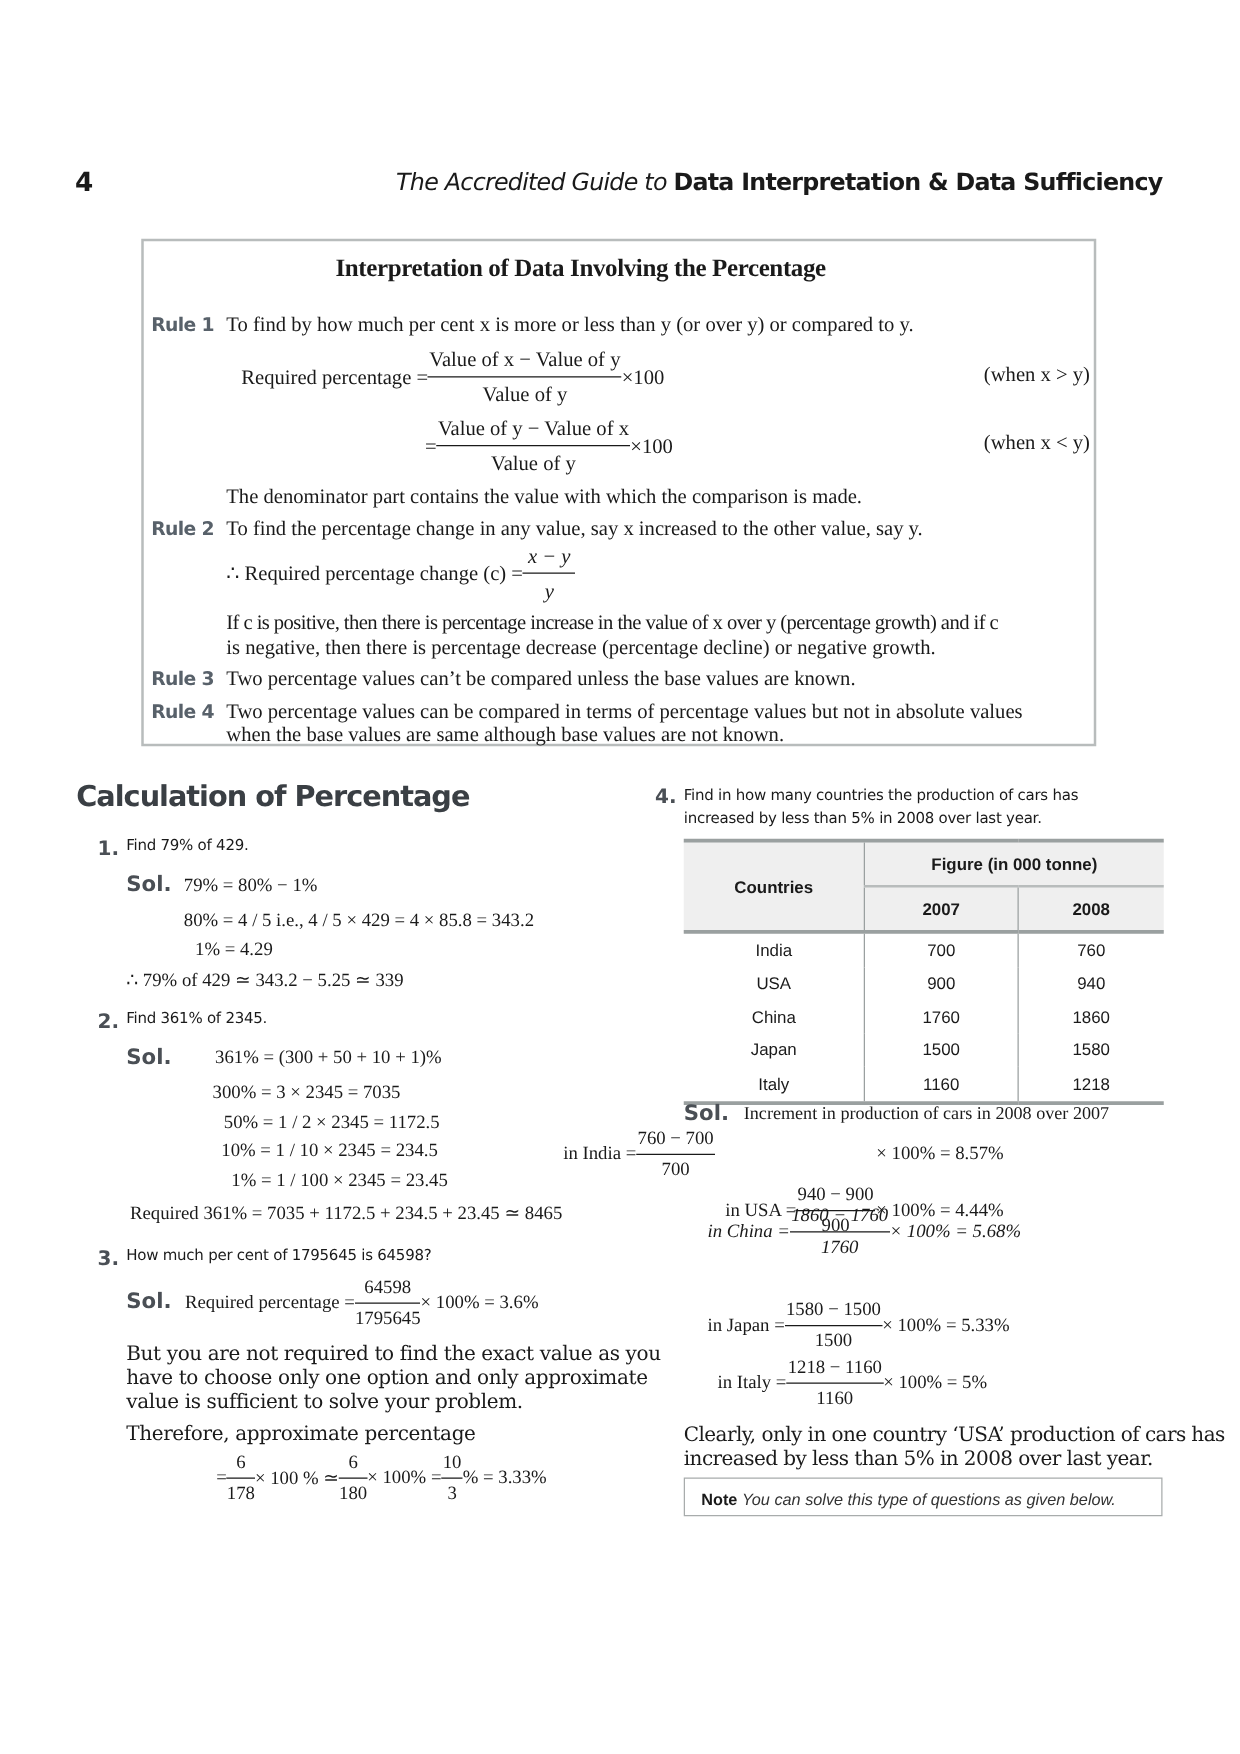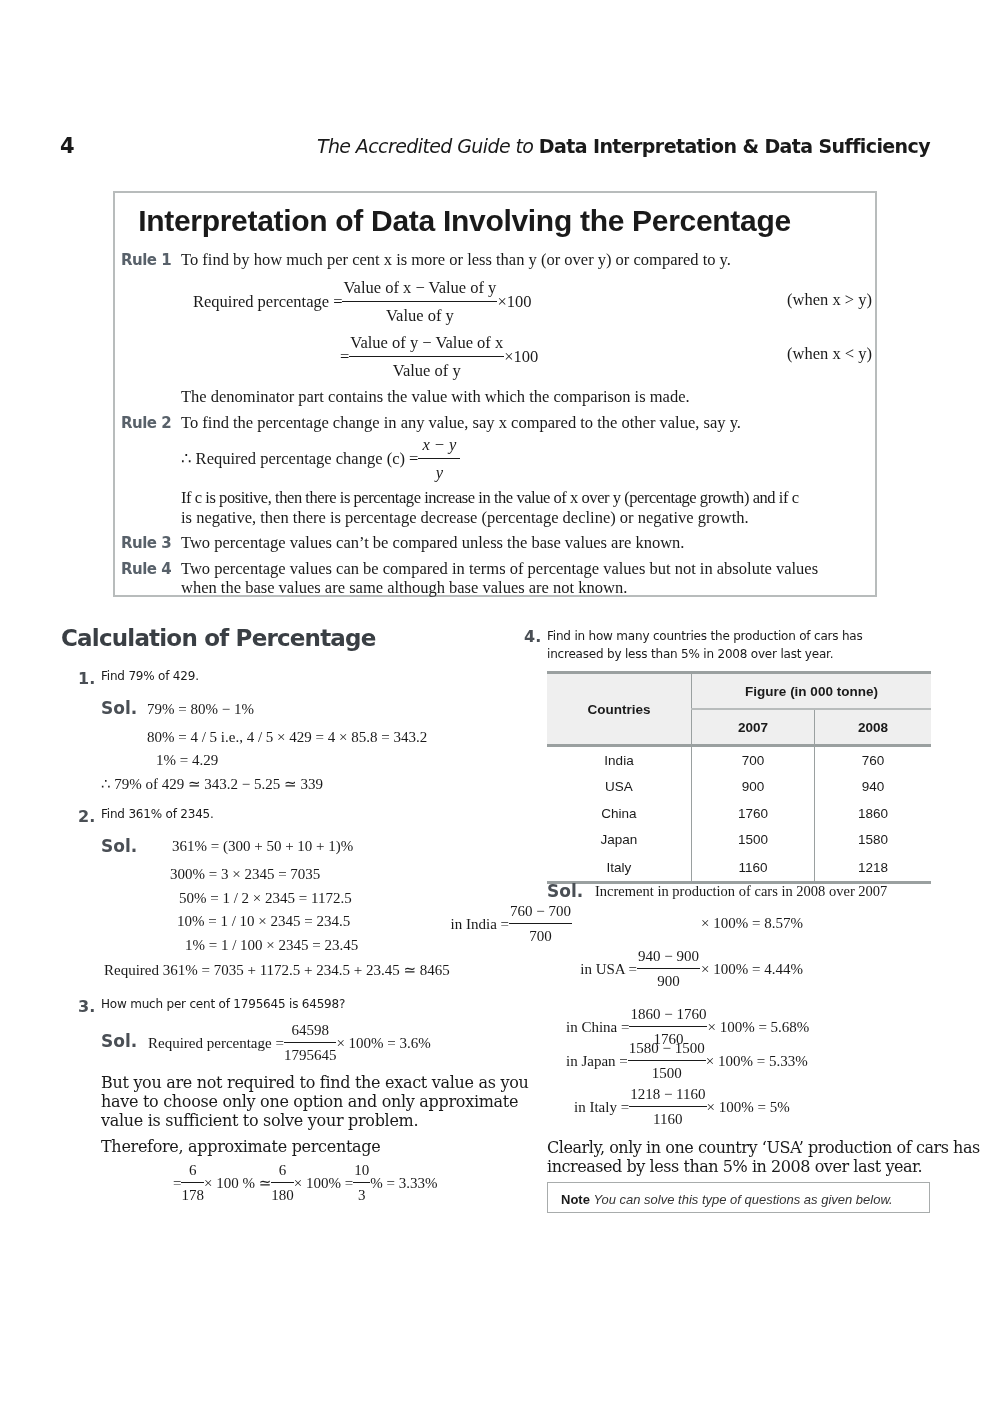--- a/index.html
+++ b/index.html
@@ -7,21 +7,21 @@
   .abs { position: absolute; }
 
   
   .page-num { left: 60px; top: 134px; font-family: "DejaVu Sans", sans-serif; font-weight: bold; font-size: 21px; }
   .run-head { right: 62px; top: 135px; font-family: "DejaVu Sans", sans-serif; font-size: 19px; letter-spacing: -0.6px; }
   .run-head .it { font-style: italic; font-weight: normal; }
   .run-head .b { font-weight: bold; }
 
   
   .rules-box { left: 113px; top: 191px; width: 764px; height: 406px; border: 2px solid #b8bcbc; box-sizing: border-box; }
-  .rules-title { left: 113px; width: 703px; top: 204px; text-align: center; font-family: Liberation Sans, sans-serif; font-weight: bold; font-size: 30px; letter-spacing: -0.3px; }
+  .rules-title { left: 113px; width: 703px; top: 204px; text-align: center; font-family: Liberation Serif, serif; font-weight: bold; font-size: 20px; letter-spacing: -0.3px; }
   .rule-tag { left: 121px; font-family: "DejaVu Sans", sans-serif; font-weight: bold; font-size: 15px; color: #58616a; letter-spacing: -0.5px; }
   .rule-text { left: 181px; font-family: "Liberation Serif", serif; font-size: 16.5px; line-height: 20px; width: 692px; }
   .frac { display: inline-block; vertical-align: middle; text-align: center; }
   .frac .num { display: block; border-bottom: 1px solid #1a1a1a; padding: 0 1px 3px 1px; }
   .frac .den { display: block; padding-top: 4px; }
   .eq-line { font-family: "Liberation Serif", serif; font-size: 16.5px; white-space: nowrap; }
   .cond { right: 120px; font-family: "Liberation Serif", serif; font-size: 16.5px; }
 
   
   .sec-head { left: 61px; top: 625px; font-family: "DejaVu Sans", sans-serif; font-weight: bold; font-size: 23px; color: #3a3f44; letter-spacing: -0.8px; }
@@ -66,21 +66,21 @@
 <div class="abs cond" style="top:290px;">(when x &gt; y)</div>
 
 <div class="abs eq-line" style="left:340px; top:333px;">
   <span style="vertical-align:middle;">=</span><span class="frac"><span class="num">Value of y − Value of x</span><span class="den">Value of y</span></span><span style="vertical-align:middle;">×100</span>
 </div>
 <div class="abs cond" style="top:344px;">(when x &lt; y)</div>
 
 <div class="abs rule-text" style="top:387px;">The denominator part contains the value with which the comparison is made.</div>
 
 <div class="abs rule-tag" style="top:414px;">Rule 2</div>
-<div class="abs rule-text" style="top:413px;">To find the percentage change in any value, say x compared to the  other value, say y.</div>
+<div class="abs rule-text" style="top:413px;">To find the percentage change in any value, say x increased to the  other value, say y.</div>
 <div class="abs eq-line" style="left:181px; top:435px;">
   <span style="vertical-align:middle;">∴  Required percentage change (c)  =</span><span class="frac" style="font-style:italic;"><span class="num" style="padding:0 4px 3px 4px;">x − y</span><span class="den">y</span></span>
 </div>
 <div class="abs rule-text" style="top:488px; letter-spacing:-0.45px;">If c is positive, then there is percentage increase in the value of x over y (percentage growth) and if c</div>
 <div class="abs rule-text" style="top:508px;">is negative, then there is percentage decrease (percentage decline) or negative growth.</div>
 
 <div class="abs rule-tag" style="top:534px;">Rule 3</div>
 <div class="abs rule-text" style="top:533px;">Two percentage values can’t be compared unless the base values are known.</div>
 
 <div class="abs rule-tag" style="top:560px;">Rule 4</div>
@@ -178,21 +178,21 @@
 <div class="abs m" style="right:420px; top:903px; left:auto;">
   <span style="vertical-align:middle;">in India =</span><span class="frac"><span class="num">760 − 700</span><span class="den">700</span></span>
 </div>
 <div class="abs m" style="left:701px; top:915px;">× 100% = 8.57%</div>
 
 <div class="abs m" style="right:292px; top:948px; left:auto;">
   <span style="vertical-align:middle;">in USA =</span><span class="frac"><span class="num">940 − 900</span><span class="den">900</span></span>
 </div>
 <div class="abs m" style="left:701px; top:961px;">× 100% = 4.44%</div>
 
-<div class="abs m" style="left:566px; top:1006px;">
+<div class="abs m" style="left:566px; top:965px;font-style:italic;">
   <span style="vertical-align:middle;">in China =</span><span class="frac"><span class="num">1860 − 1760</span><span class="den">1760</span></span><span style="vertical-align:middle;">× 100% = 5.68%</span>
 </div>
 
 <div class="abs m" style="left:566px; top:1040px;">
   <span style="vertical-align:middle;">in Japan =</span><span class="frac"><span class="num">1580 − 1500</span><span class="den">1500</span></span><span style="vertical-align:middle;">× 100% = 5.33%</span>
 </div>
 
 <div class="abs m" style="left:574px; top:1086px;">
   <span style="vertical-align:middle;">in Italy =</span><span class="frac"><span class="num">1218 − 1160</span><span class="den">1160</span></span><span style="vertical-align:middle;">× 100% = 5%</span>
 </div>

